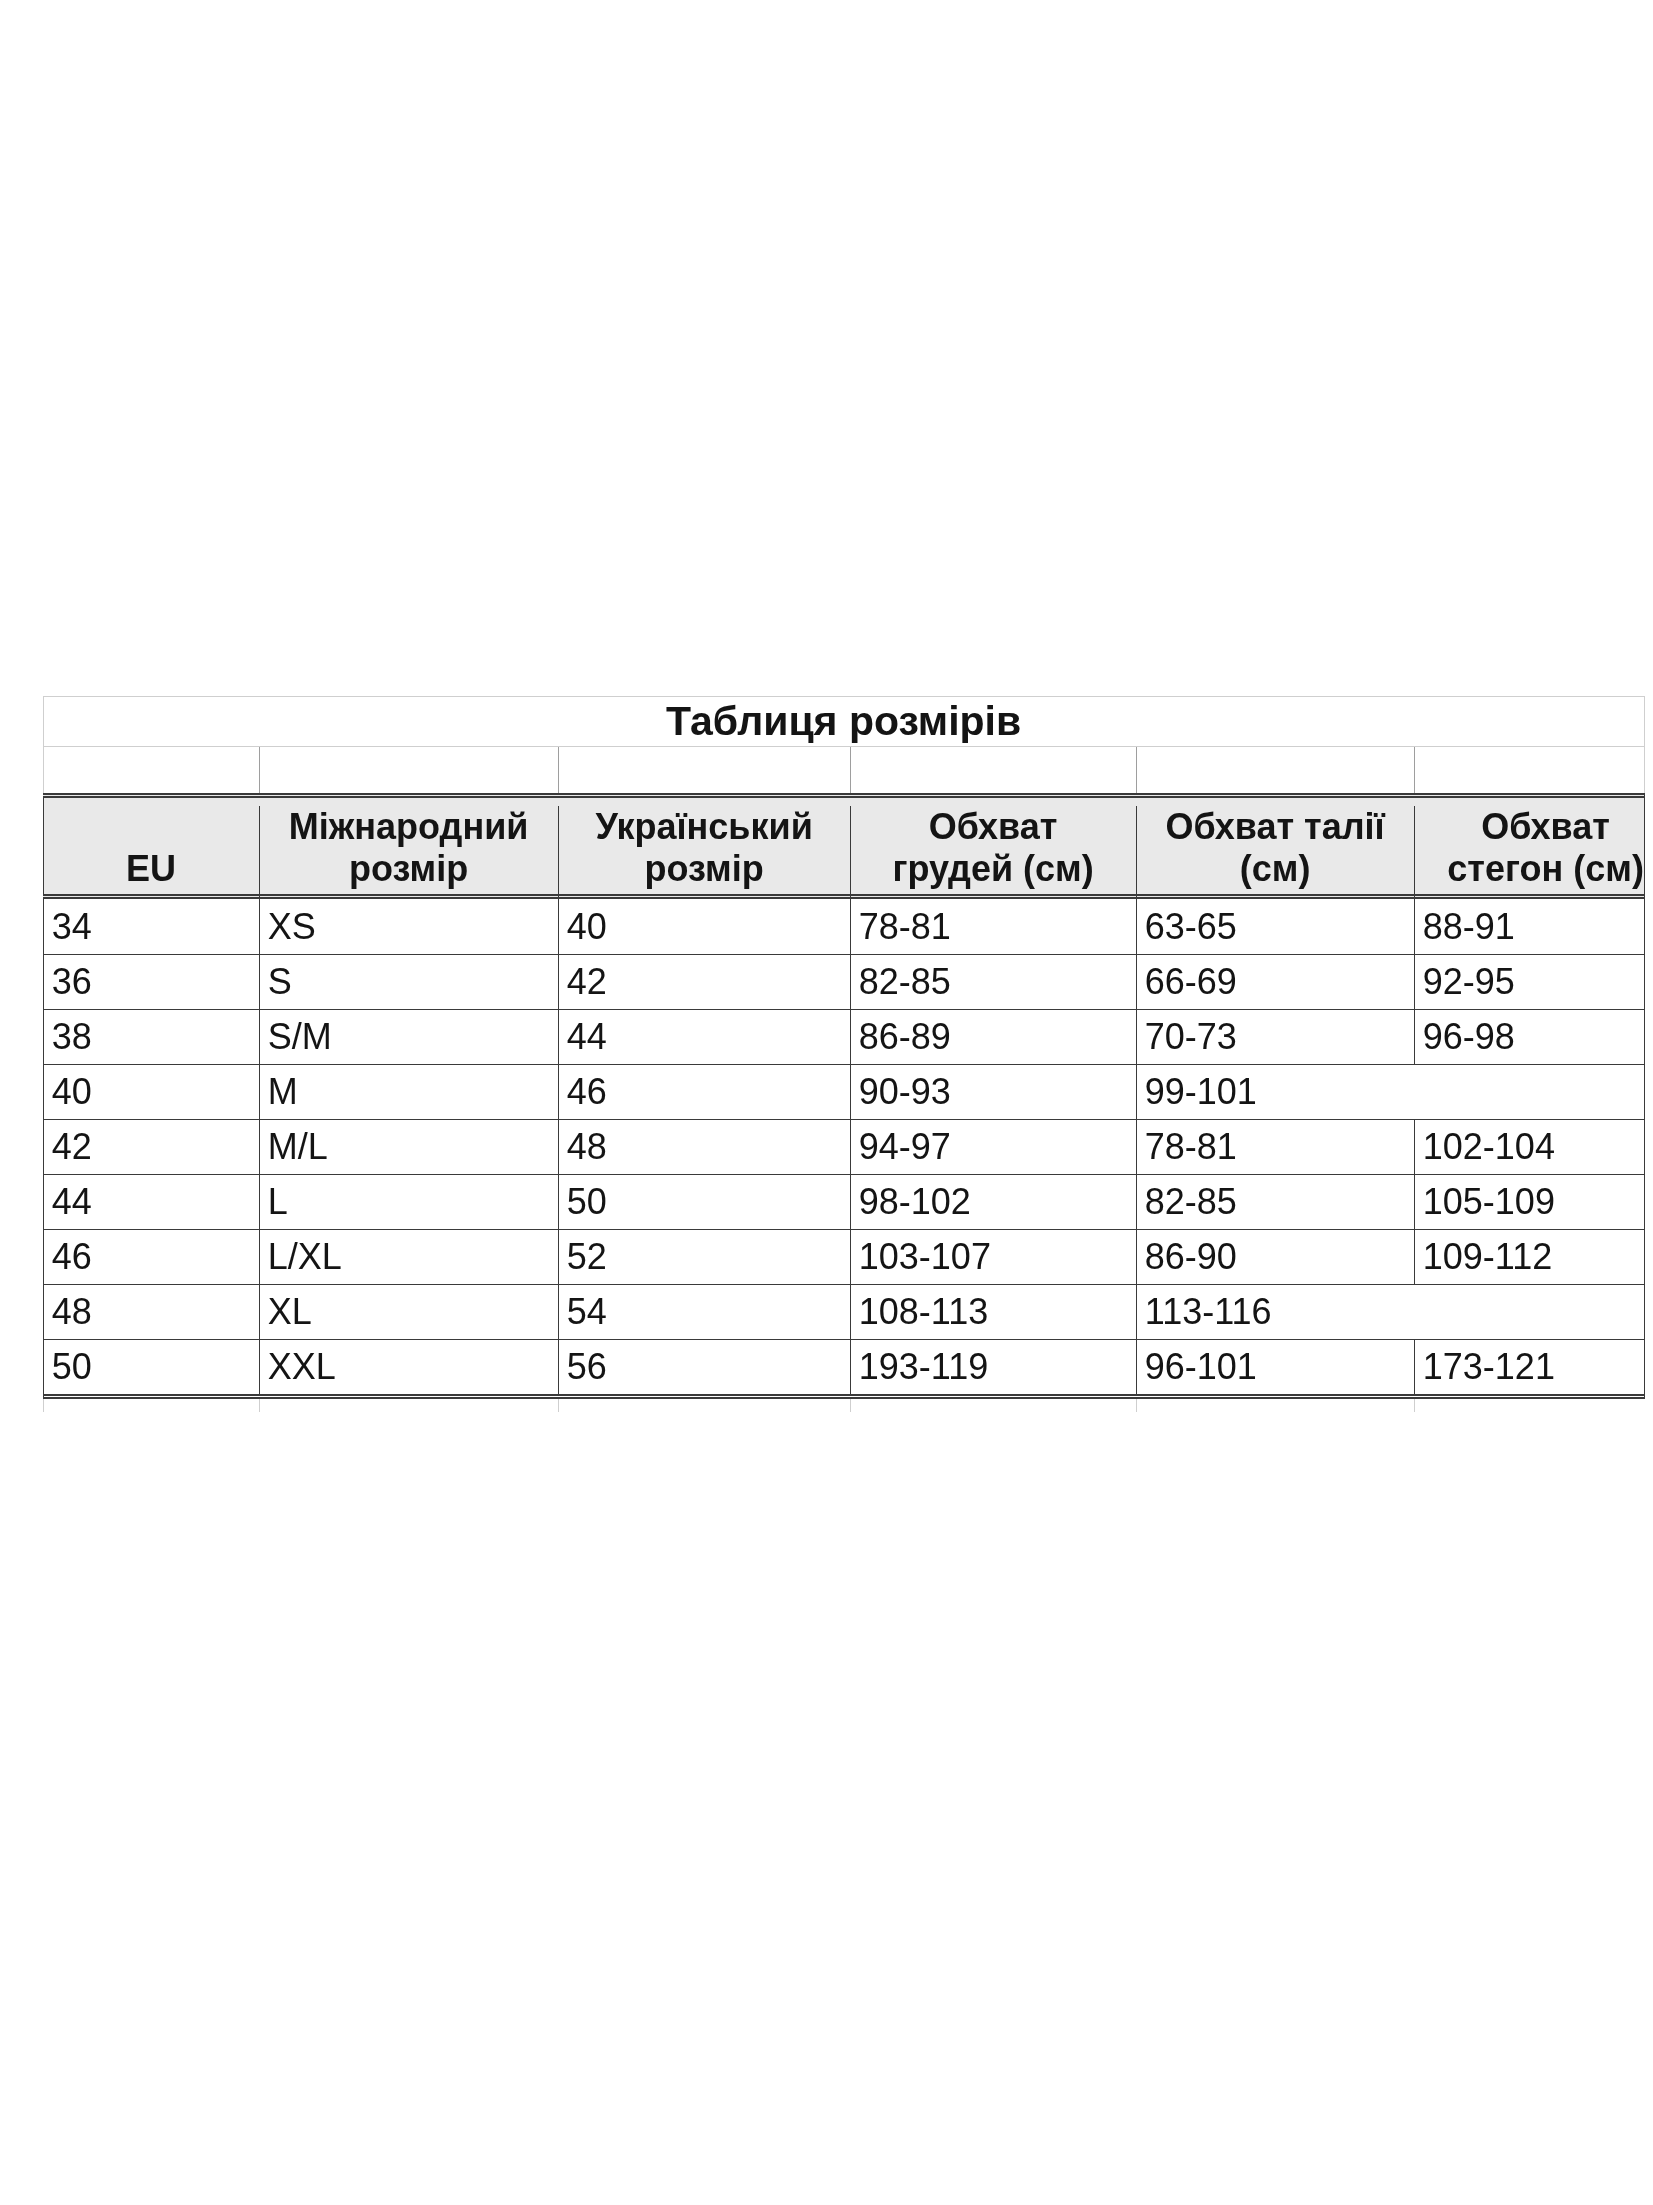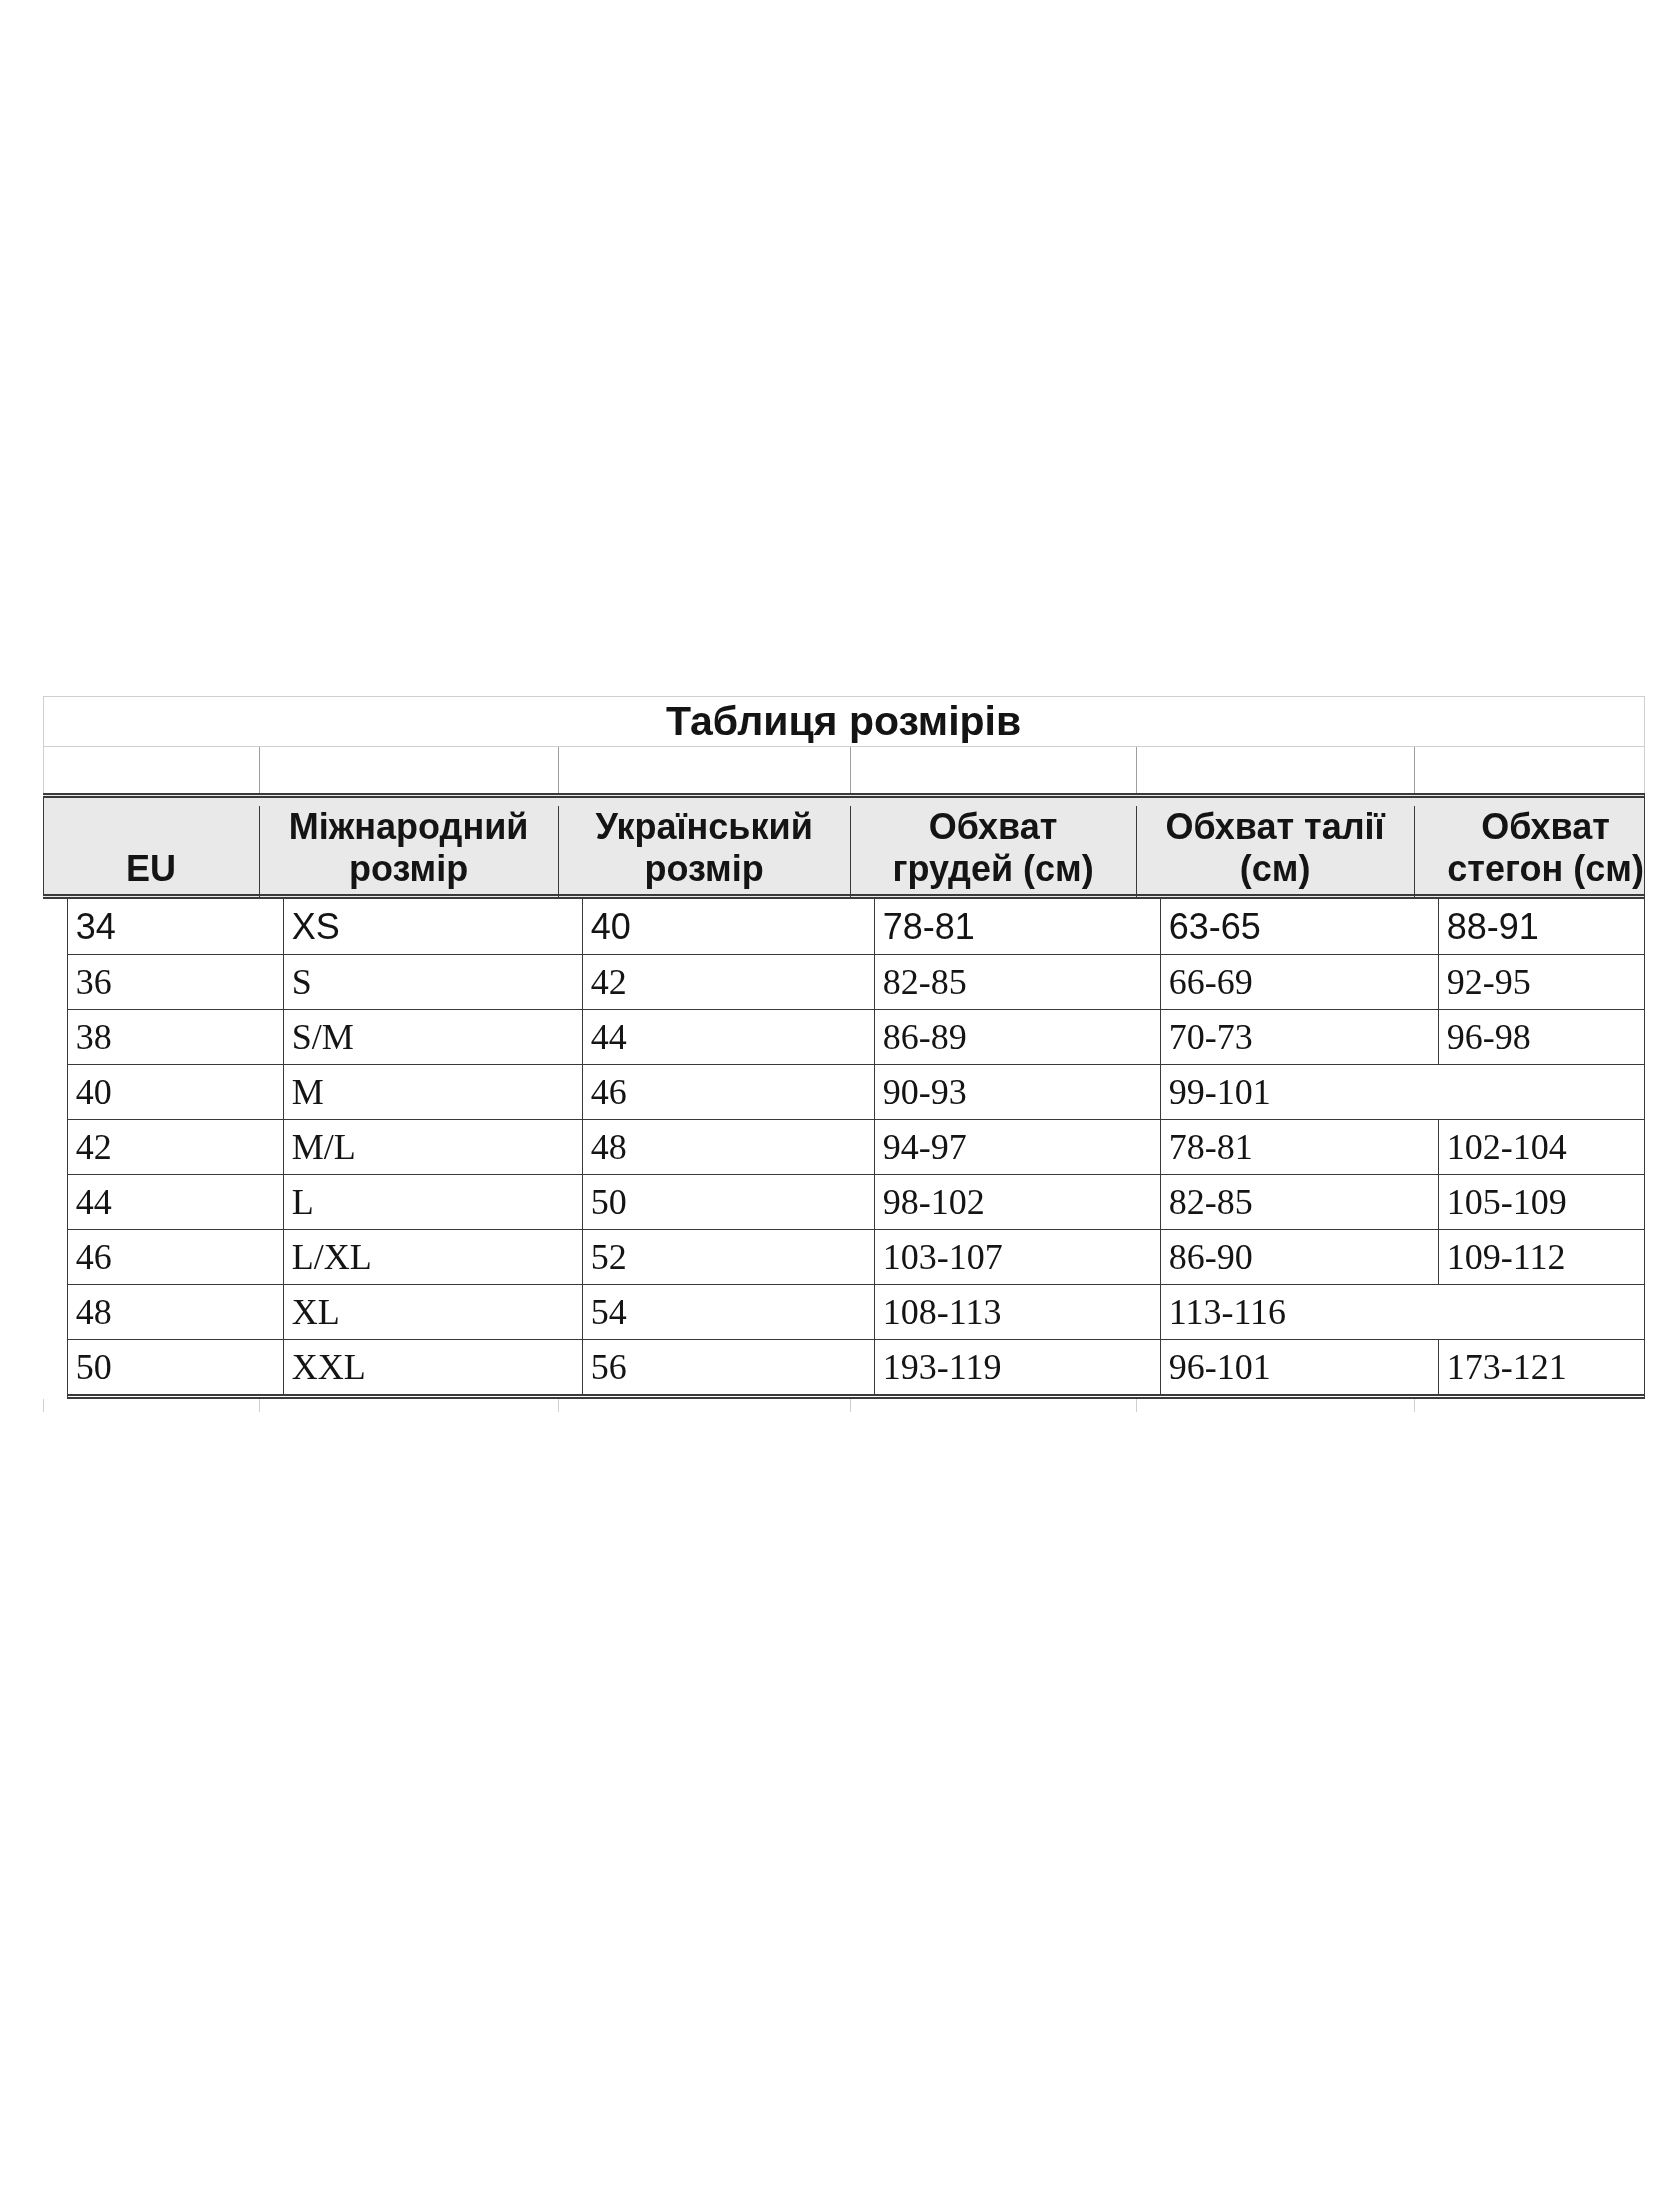--- a/index.html
+++ b/index.html
@@ -68,24 +68,23 @@
     white-space:pre-line;
     padding:0 4.9px 9.8px 4.9px;
     margin-top:8px;
   }
   .header-row .cell:last-child{border-right:none;}
   
   .table-body{
     border-left:1.6px solid var(--border-dark);
     border-right:1.6px solid var(--border-dark);
     border-bottom:5.7px double var(--border-dark);
-    margin-left:24px;
   }
   .data-row{height:55px;}
-  .data-row + .data-row{border-top:1.6px solid var(--border-dark);font-family:Liberation Serif, serif;}
+  .data-row + .data-row{border-top:1.6px solid var(--border-dark);}
   .data-row .cell{
     border-right:1.6px solid var(--border-dark);
     font-size:36px;
     display:flex;align-items:center;
     padding-left:8.2px;
     white-space:nowrap;overflow:hidden;
   }
   .data-row .cell:last-child{border-right:none;}
   
   .stub-row{height:13px;}

